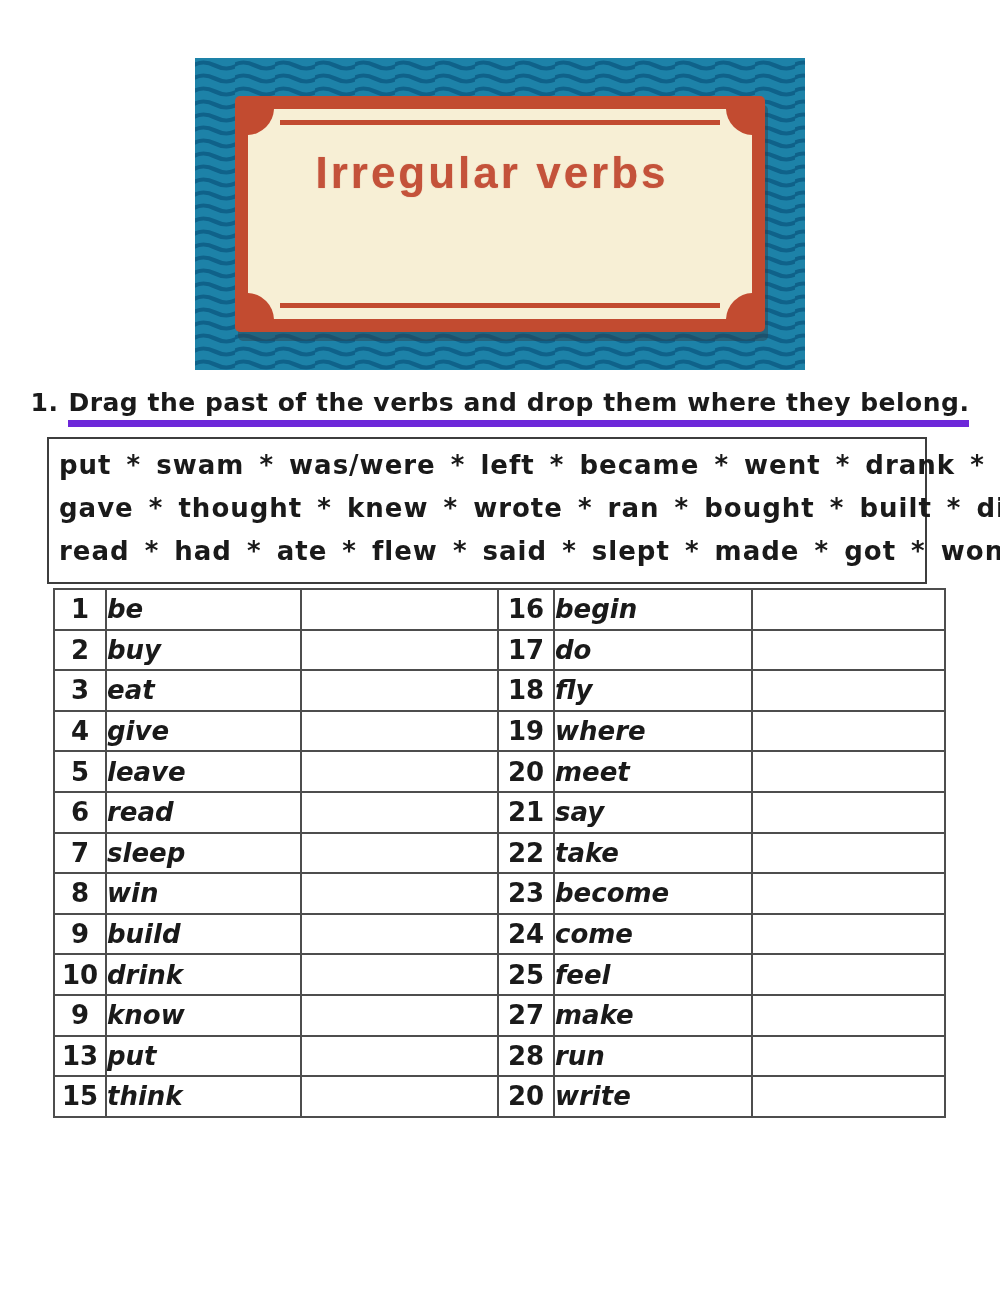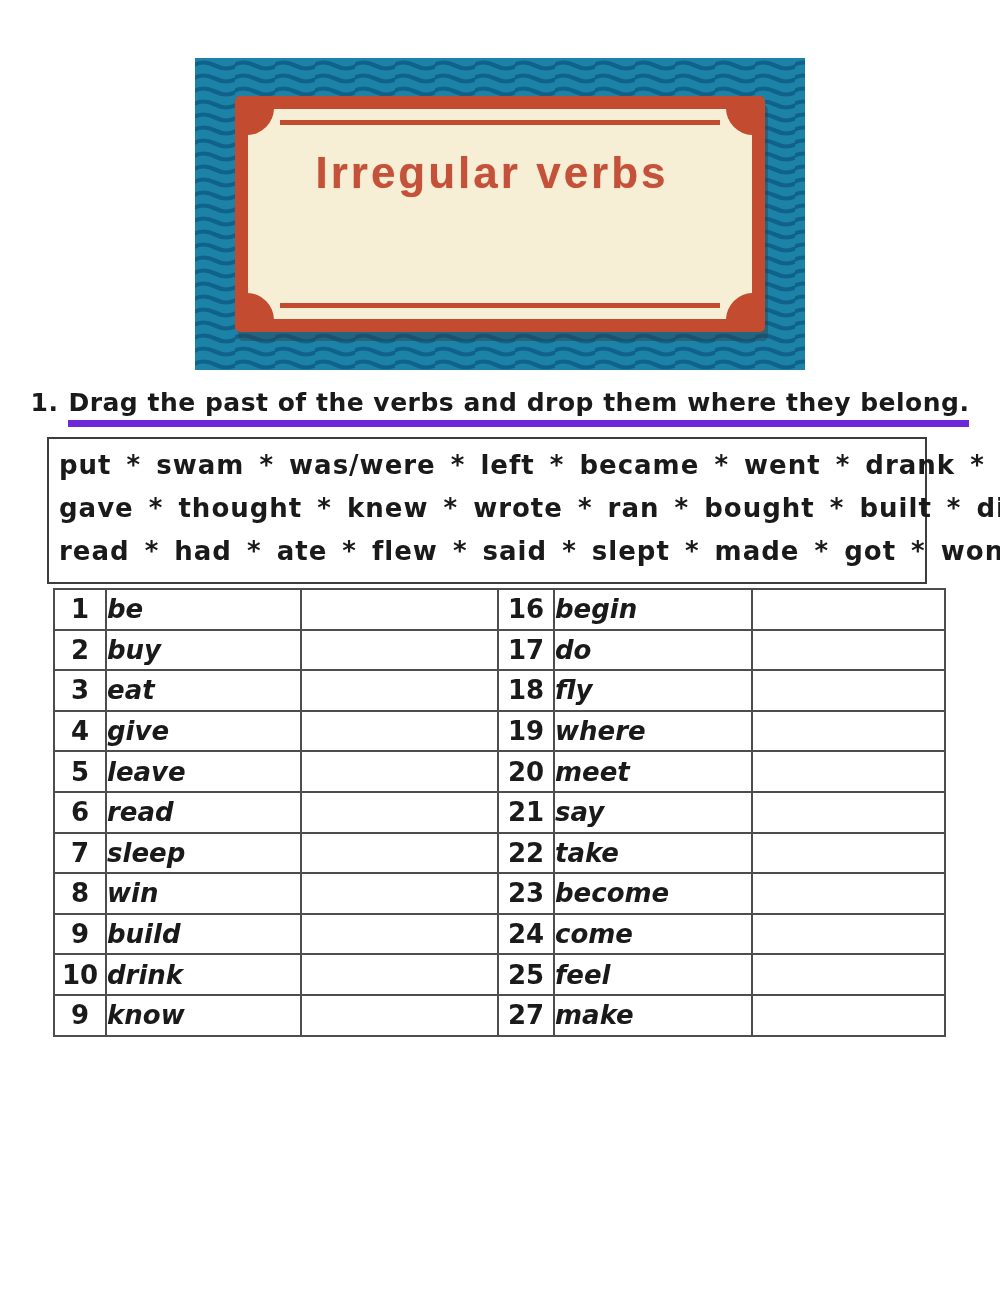--- a/index.html
+++ b/index.html
@@ -241,16 +241,32 @@
           <td class="answer"></td>
         </tr>
         <tr>
           <td class="num">9</td>
           <td class="verb">know</td>
           <td class="answer"></td>
           <td class="num">27</td>
           <td class="verb">make</td>
           <td class="answer"></td>
         </tr>
+        <tr>
+          <td class="num">13</td>
+          <td class="verb">put</td>
+          <td class="answer"></td>
+          <td class="num">28</td>
+          <td class="verb">run</td>
+          <td class="answer"></td>
+        </tr>
+        <tr>
+          <td class="num">15</td>
+          <td class="verb">think</td>
+          <td class="answer"></td>
+          <td class="num">20</td>
+          <td class="verb">write</td>
+          <td class="answer"></td>
+        </tr>
       </tbody>
   </table>
 
 </div>
 
 </body></html>

